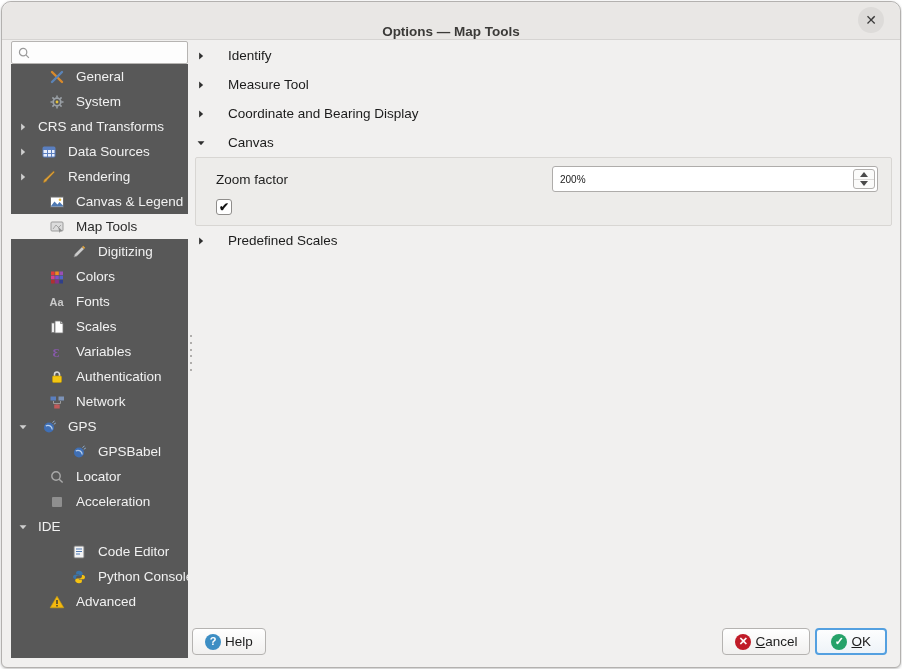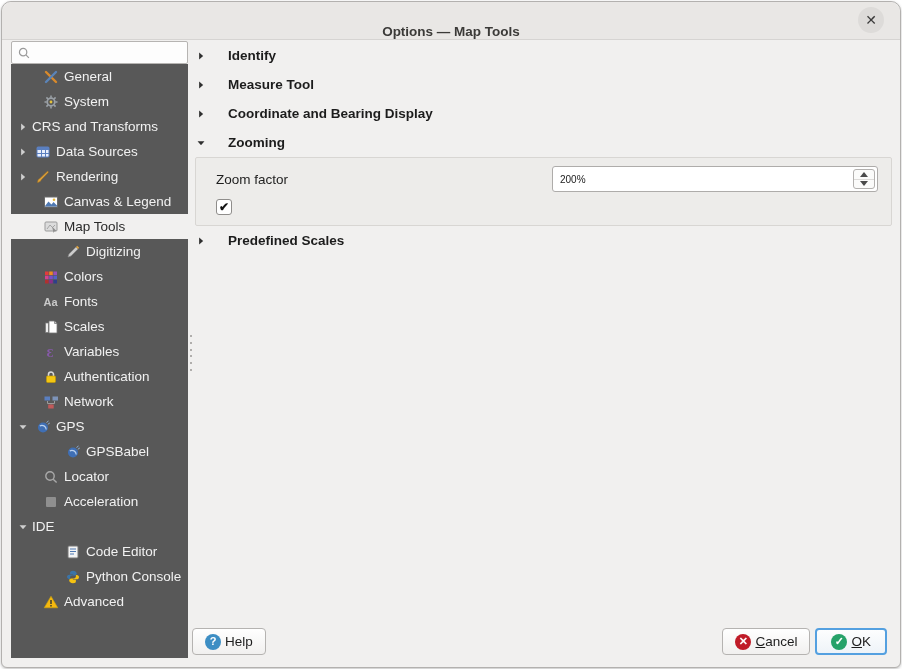--- a/index.html
+++ b/index.html
@@ -11,37 +11,37 @@
     border-bottom:1px solid #d6d4d2;border-radius:10px 10px 0 0;display:flex;align-items:flex-end;justify-content:center;}
   .titlebar .title{font-size:13.5px;font-weight:bold;color:#3b3a38;}
   .close-btn{position:absolute;right:16px;top:5px;width:26px;height:26px;border-radius:50%;
     background:#dddbd9;display:flex;align-items:center;justify-content:center;cursor:pointer;
     font-size:14px;color:#3a3a3a;}
   
   .search-box{position:absolute;left:9px;top:39px;width:177px;height:23px;background:#fdfdfd;
     border:1px solid #b6b4b2;box-sizing:border-box;border-radius:2px;display:flex;align-items:center;padding-left:5px;}
   .sidebar{position:absolute;left:9px;top:62px;width:177px;height:594px;background:#585858;overflow:hidden;}
   .tree-row{height:25px;display:flex;align-items:center;padding-left:5px;color:#f1f1f1;
-    font-size:13.5px;cursor:pointer;white-space:nowrap;}
+    font-size:13.5px;cursor:pointer;white-space:nowrap;gap:6px;}
   .tree-row.selected{background:#f1f0ef;color:#2a2a2a;}
   .tree-row .expander{width:14px;height:14px;flex:0 0 14px;display:flex;align-items:center;justify-content:center;}
   .tree-row .spacer0{flex:0 0 22px;}
   .tree-row .spacer1{flex:0 0 44px;}
   .tree-row .ticon{width:16px;height:16px;flex:0 0 16px;margin-left:5px;display:flex;align-items:center;justify-content:center;}
   .tree-row .tlabel{margin-left:5px;}
   .tree-row .tlabel.noicon{margin-left:2px;}
   
   .splitter{position:absolute;left:187px;top:333px;width:3px;height:36px;display:flex;flex-direction:column;
     align-items:center;justify-content:space-between;cursor:col-resize;}
   .splitter i{display:block;width:2px;height:2px;border-radius:50%;background:#9a9896;}
   
   .main{position:absolute;left:190px;top:39px;width:703px;bottom:46px;overflow:hidden;}
   .section-header{height:29px;display:flex;align-items:center;padding-left:3px;cursor:pointer;}
   .section-header .tri{width:12px;height:12px;display:flex;align-items:center;justify-content:center;}
-  .section-header .slabel{margin-left:9px;font-size:13.5px;font-weight:bold;color:#1c1c1c;padding-left:12px;}
+  .section-header .slabel{margin-left:9px;font-size:13.5px;font-weight:normal;color:#1c1c1c;padding-left:12px;}
   .group-box{margin-left:3px;width:697px;box-sizing:border-box;border:1px solid #d8d6d3;background:#edecea;
     border-radius:2px;padding:8px 9px 10px 9px;}
   .form-row{display:flex;align-items:center;}
   .form-row + .form-row{margin-top:7px;}
   .form-label{width:336px;font-size:13.5px;color:#1e1e1e;flex:0 0 336px;}
   .spinbox{position:relative;flex:1;height:26px;margin-right:4px;}
   .spinbox input{width:100%;height:100%;box-sizing:border-box;border:1px solid #aeacaa;border-radius:3px;
     background:#ffffff;font-family:"Liberation Sans",sans-serif;font-size:10px;color:#1a1a1a;padding:0 26px 0 7px;outline:none;}
   .spin{position:absolute;right:3px;top:3px;bottom:3px;width:20px;border:1px solid #b3b1af;border-radius:3px;
     background:#fbfbfa;display:flex;flex-direction:column;}
@@ -367,21 +367,21 @@
           </svg>
         </span>
         <span class="slabel">Coordinate and Bearing Display</span>
       </div>
       <div class="section-header">
         <span class="tri">
           <svg width="10" height="10" viewBox="0 0 16 16">
             <path d="M2.5 5l5.5 6.5L13.5 5z" fill="#2f2f2f"></path>
           </svg>
         </span>
-        <span class="slabel">Zooming</span>
+        <span class="slabel">Canvas</span>
       </div>
       <div class="group-box" id="zooming-body" style="display: block; padding-left: 20px;">
     <div class="form-row">
       <span class="form-label">Zoom factor</span>
       <span class="spinbox">
         <input type="text" value="200%" style="">
         <span class="spin">
           <span class="sb up">
                 <span class="arrow-up"></span>
               </span>

